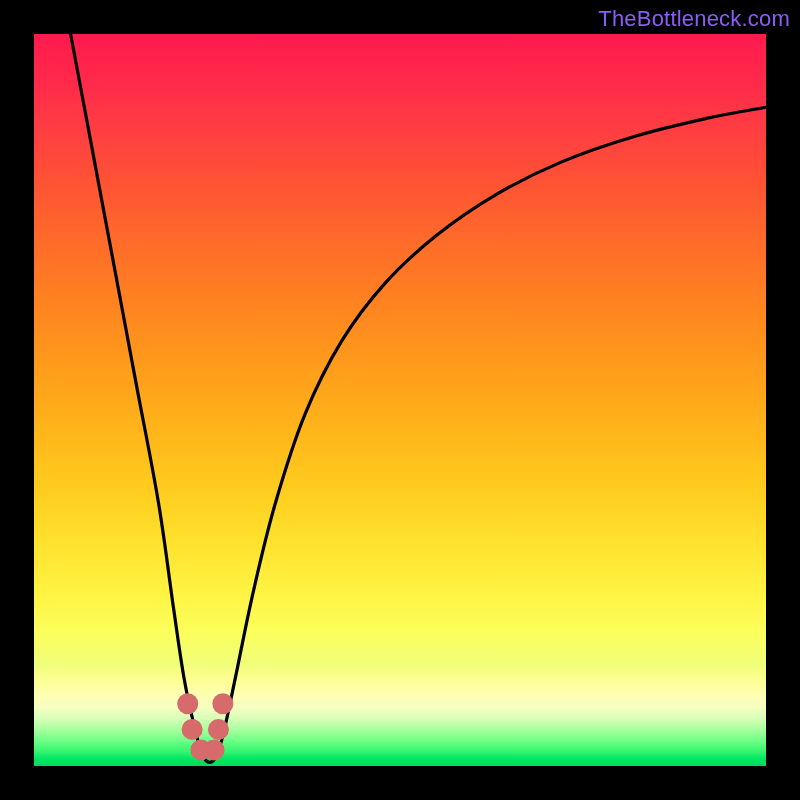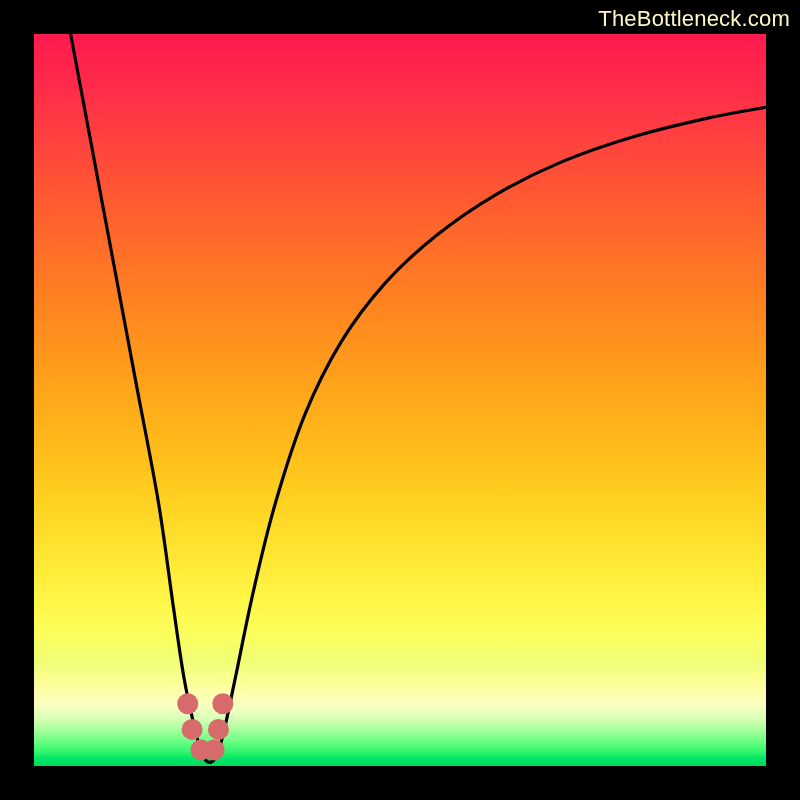--- a/index.html
+++ b/index.html
@@ -56,21 +56,21 @@
   }
   .curve {
     position: absolute;
     left: 0; top: 0;
     width: 732px; height: 732px;
   }
   .watermark {
     position: absolute;
     top: 6px;
     right: 10px;
-    color: #fef9c3;
+    color: #8b5cf6;
     font-size: 22px;
     font-weight: 400;
     letter-spacing: 0.2px;
   }
 </style>
 </head>
 <body>
 
 <div class="frame">
   <div class="plot">

